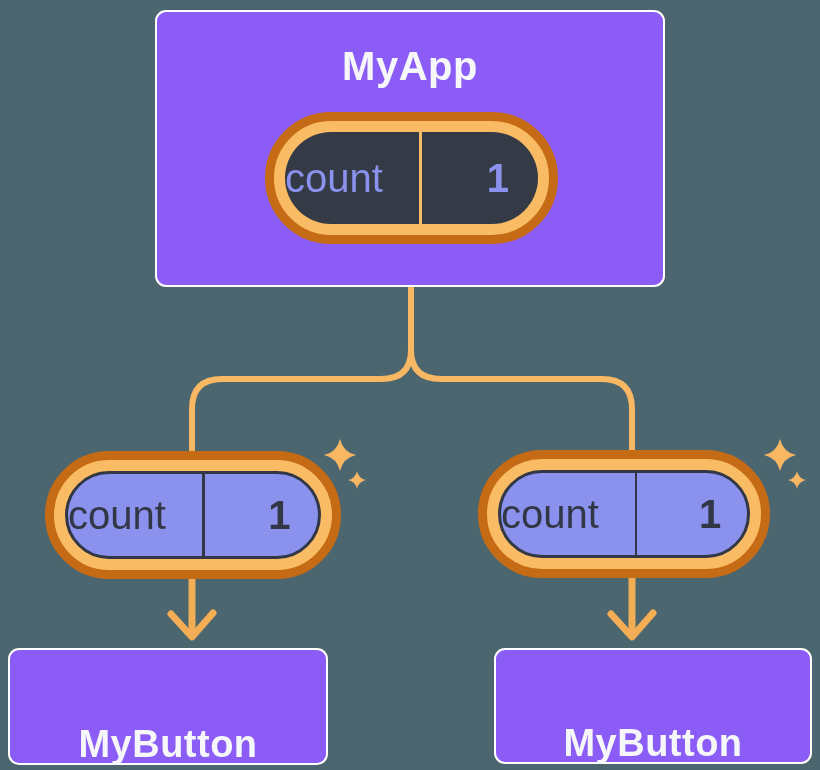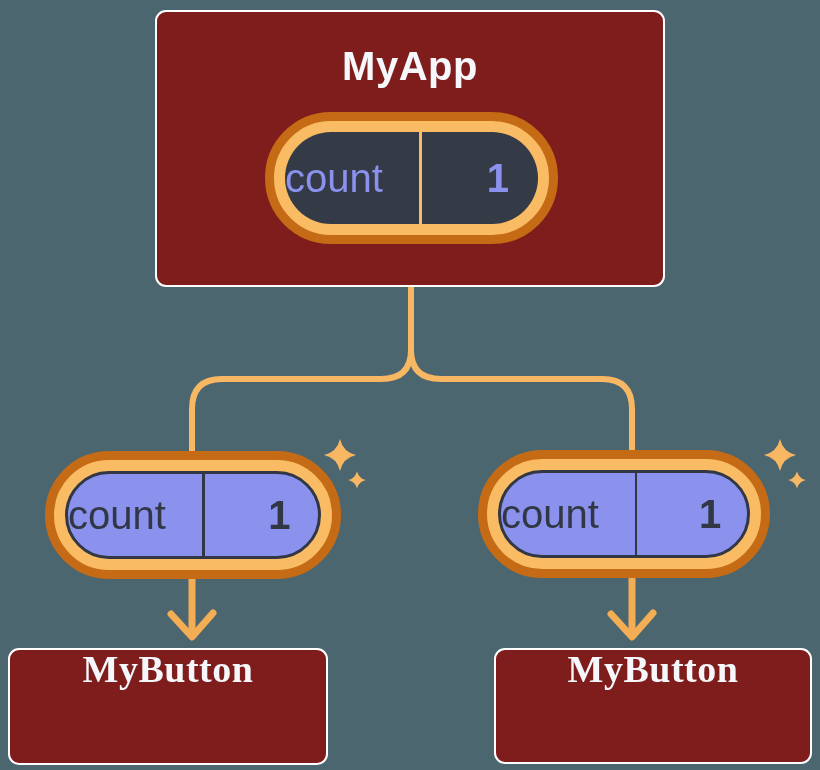--- a/index.html
+++ b/index.html
@@ -12,26 +12,26 @@
     overflow: hidden;
   }
   svg.connector-layer {
     position: absolute;
     left: 0; top: 0;
     width: 820px; height: 770px;
   }
   .card {
     position: absolute;
     box-sizing: border-box;
-    background: #7f1d1d;
+    background: #8b5cf6;
     border: 2px solid #ffffff;
     border-radius: 11px;
   }
   .app-card { left: 155px; top: 10px; width: 510px; height: 277px; }
-  .btn-card { display: flex; align-items: flex-start; justify-content: center; font-family: Liberation Serif, serif; }
+  .btn-card { display: flex; align-items: flex-end; justify-content: center; }
   .btn-card-left  { left: 8px;   top: 648px; width: 320px; height: 117px; }
   .btn-card-right { left: 494px; top: 648px; width: 318px; height: 116px; }
   .card-title {
     color: #f5f7fa;
     font-size: 40px;
     font-weight: 700;
     text-align: center;
     letter-spacing: 0.5px;
     line-height: 1;
   }

